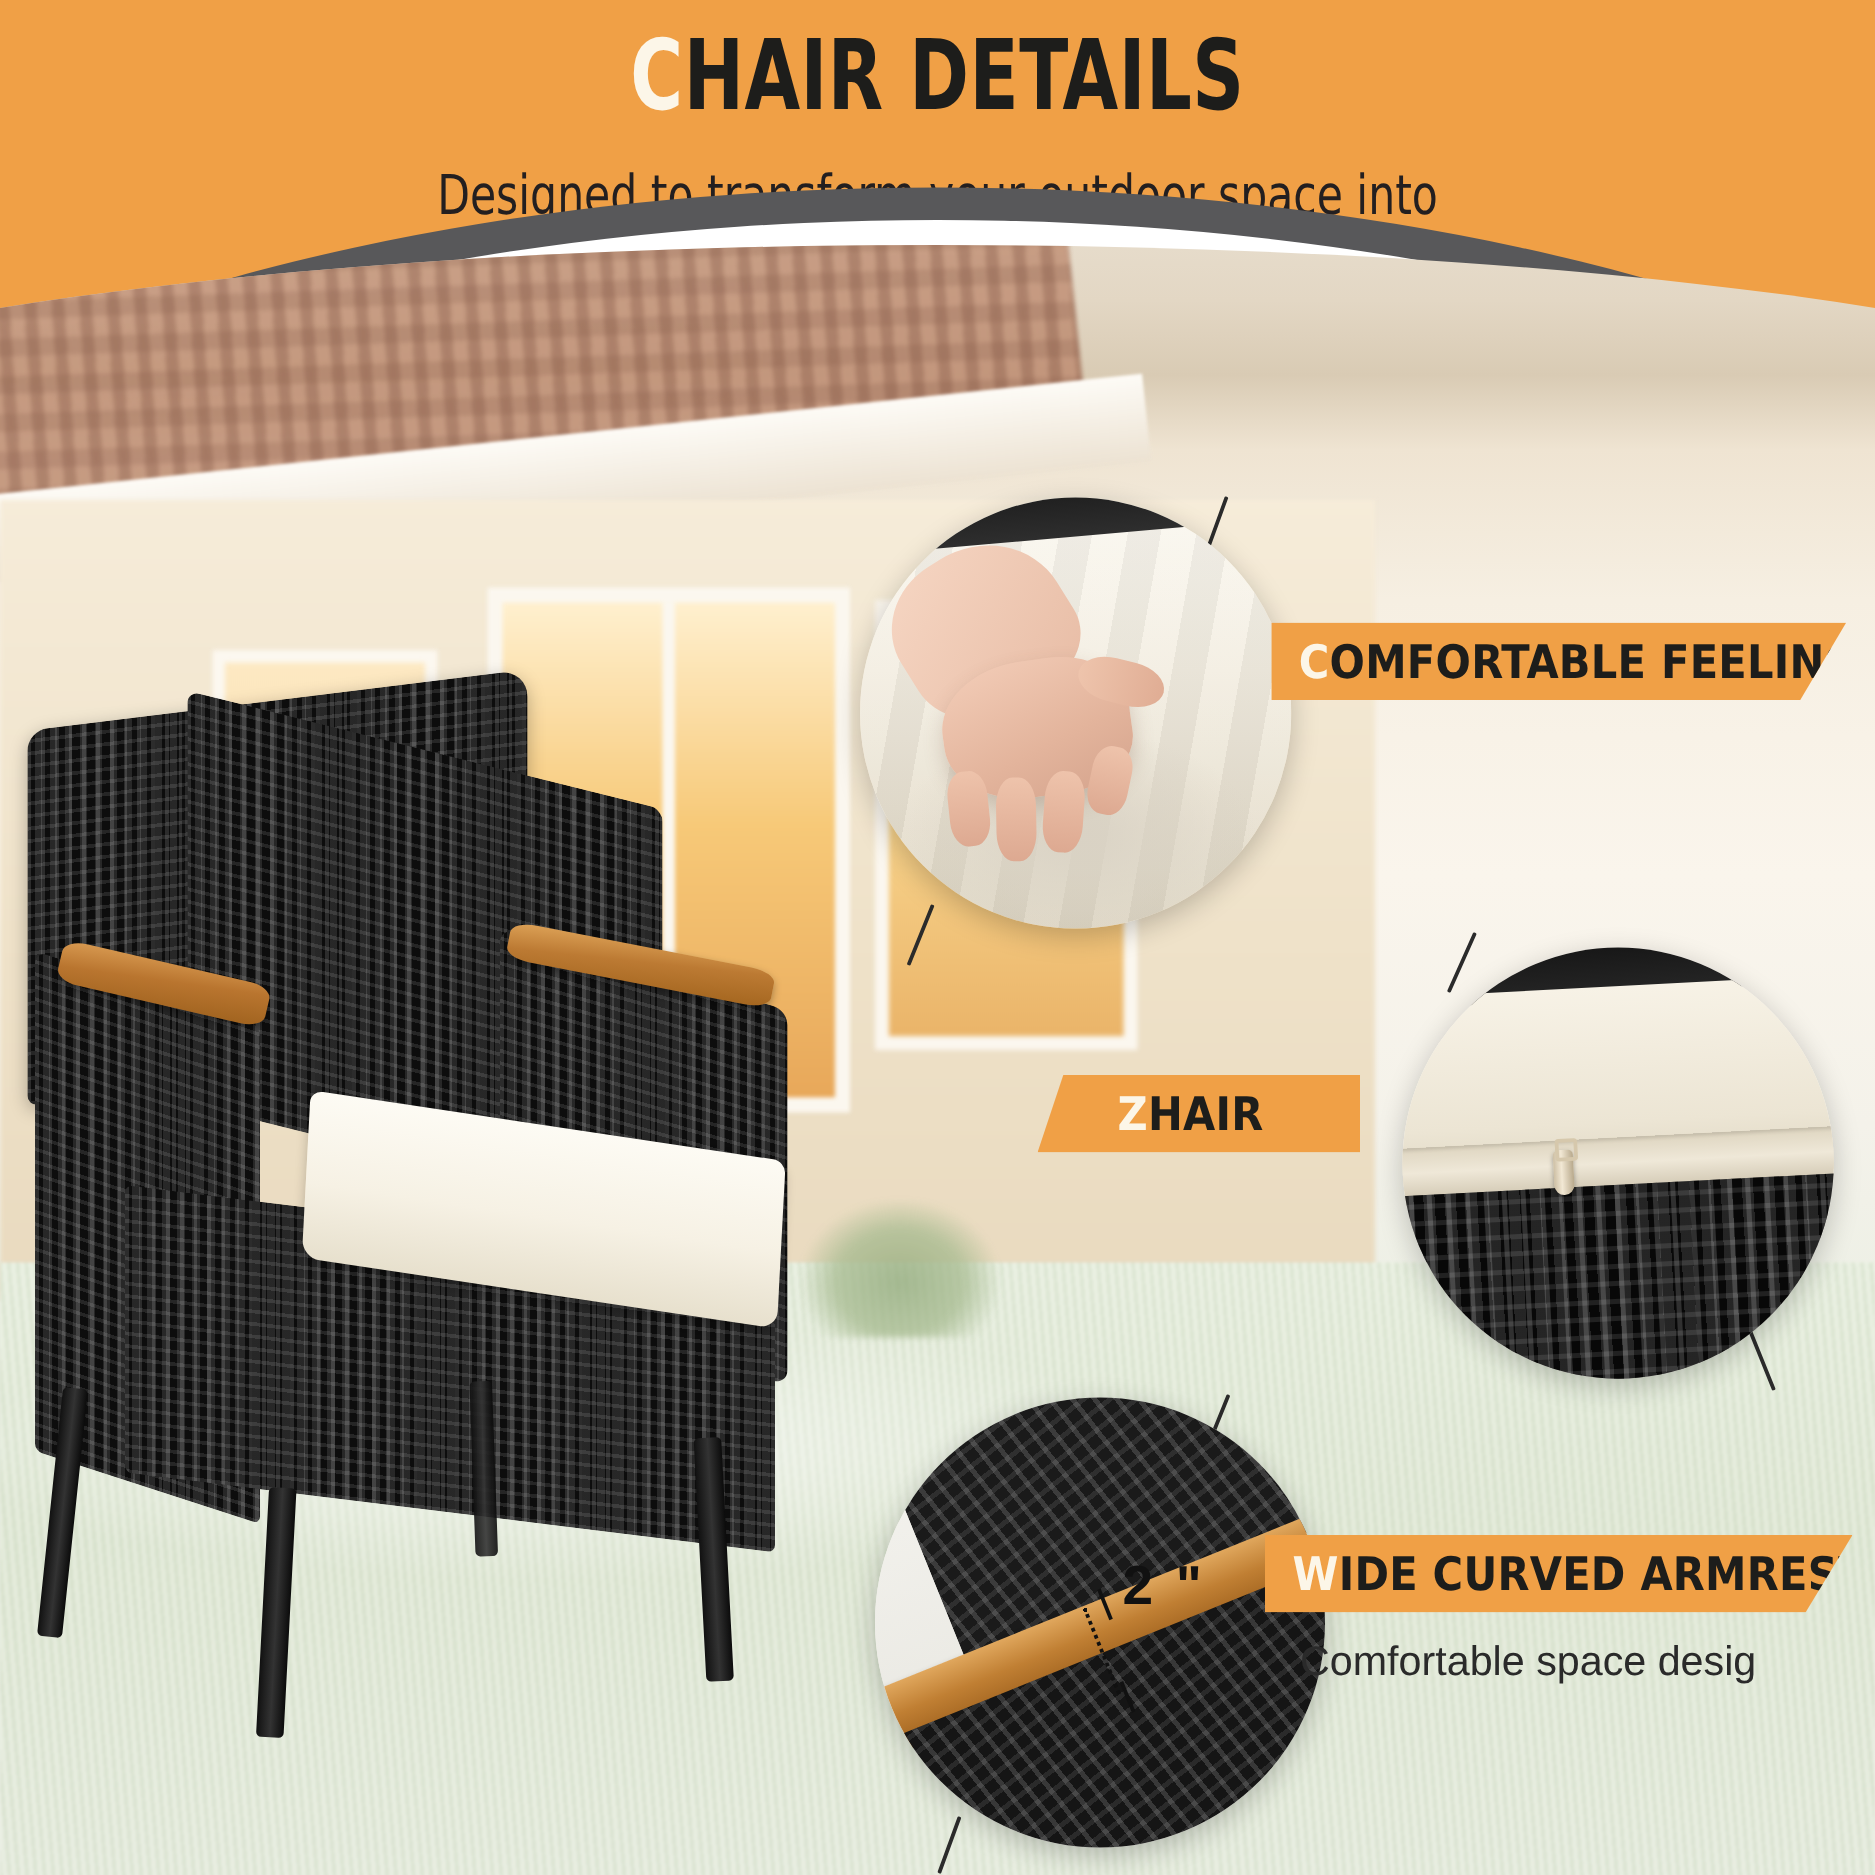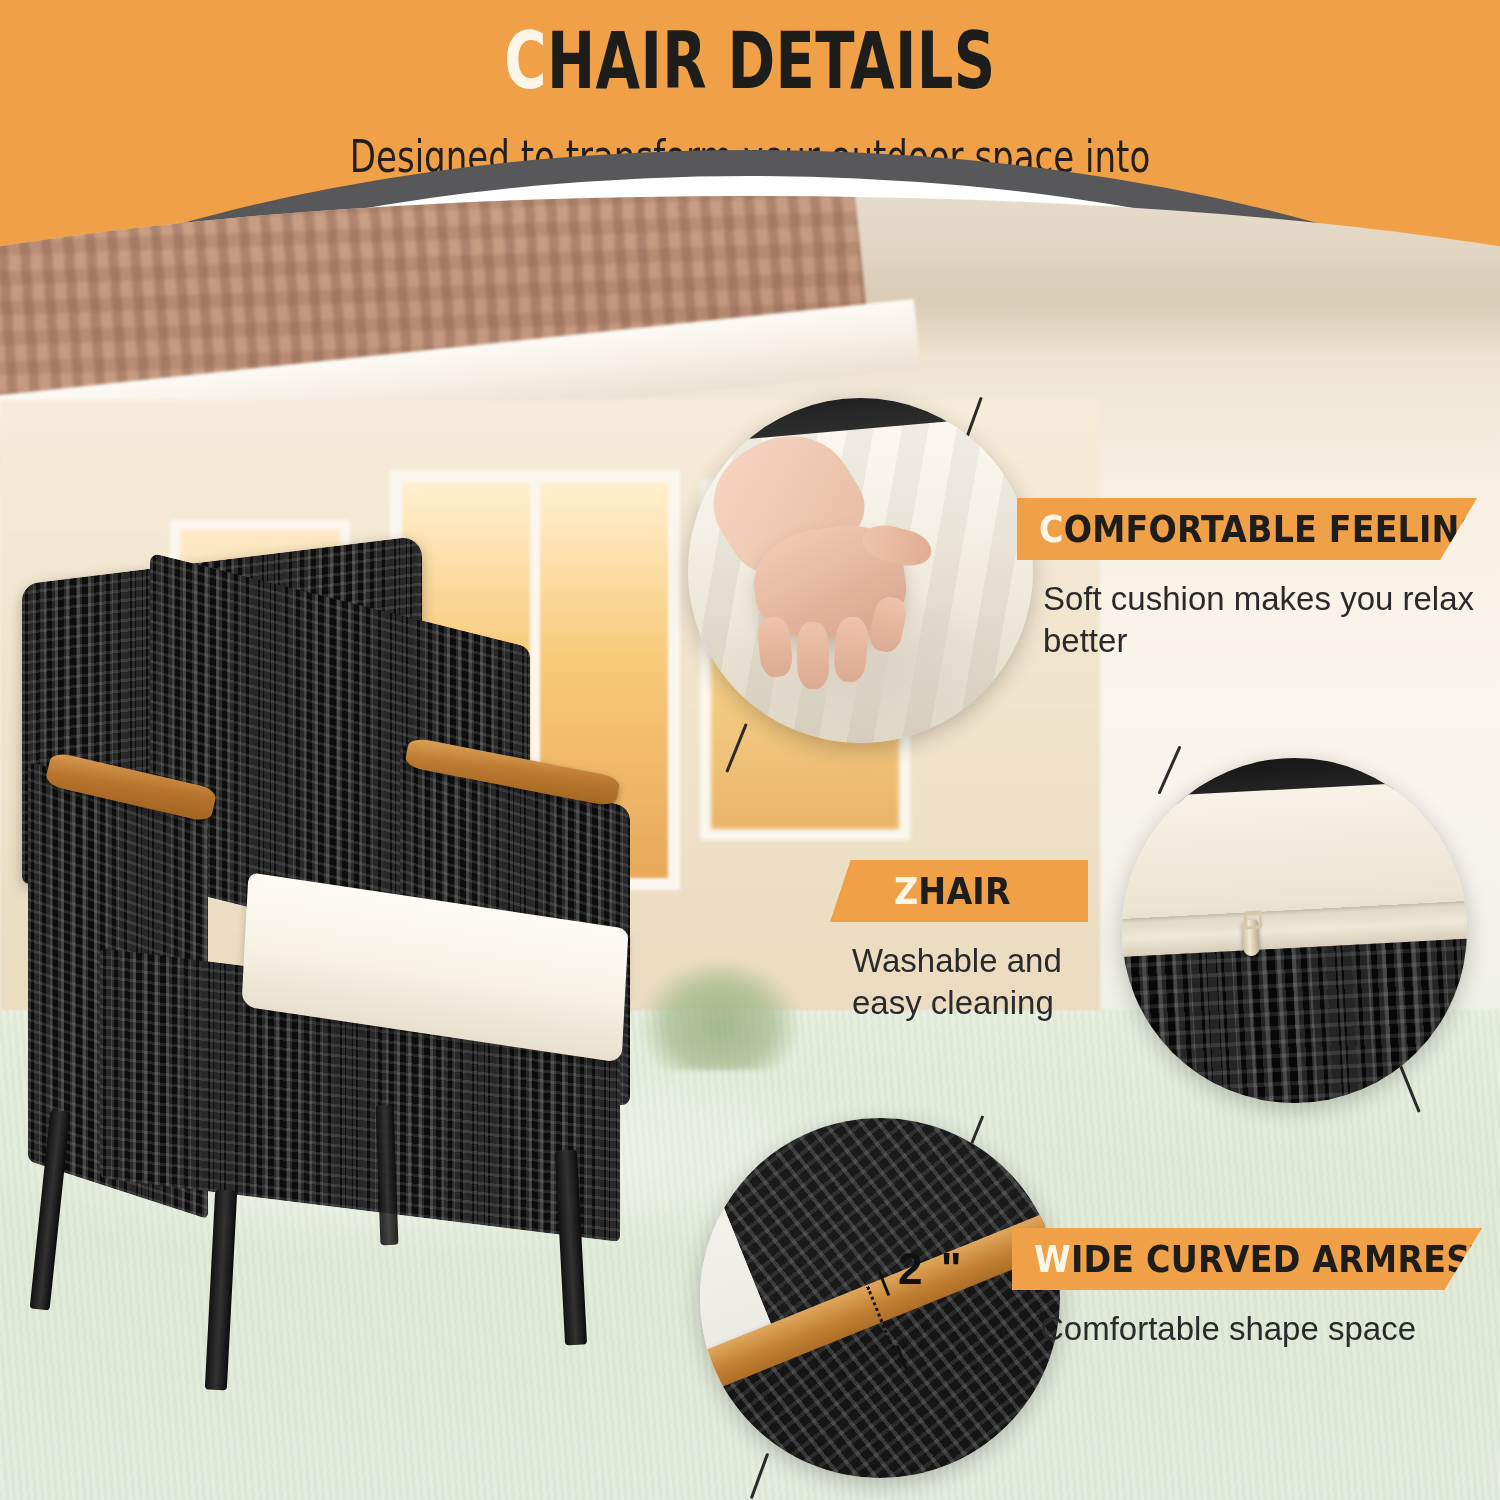--- a/index.html
+++ b/index.html
@@ -457,32 +457,30 @@
       <div class="dim-cap dim-cap-b"></div>
       <div class="dim-label">2 "</div>
     </div>
   </div>
 
   <div class="feature f1">
     <div class="banner banner-r">
         <span class="lead">C</span>
         <span>OMFORTABLE FEELING</span>
       </div>
-    <div class="desc">Soft cushion makes you relax better</div>
   </div>
 
   <div class="feature f2">
     <div class="banner banner-l">
         <span class="lead">Z</span>
         <span>HAIR</span>
       </div>
-    <div class="desc">Washable and easy cleaning</div>
   </div>
 
   <div class="feature f3">
     <div class="banner banner-r">
         <span class="lead">W</span>
         <span>IDE CURVED ARMREST</span>
       </div>
-    <div class="desc">Comfortable shape space</div>
+    <div class="desc">Comfortable space desig</div>
   </div>
 
 </div>
 
 </body></html>

